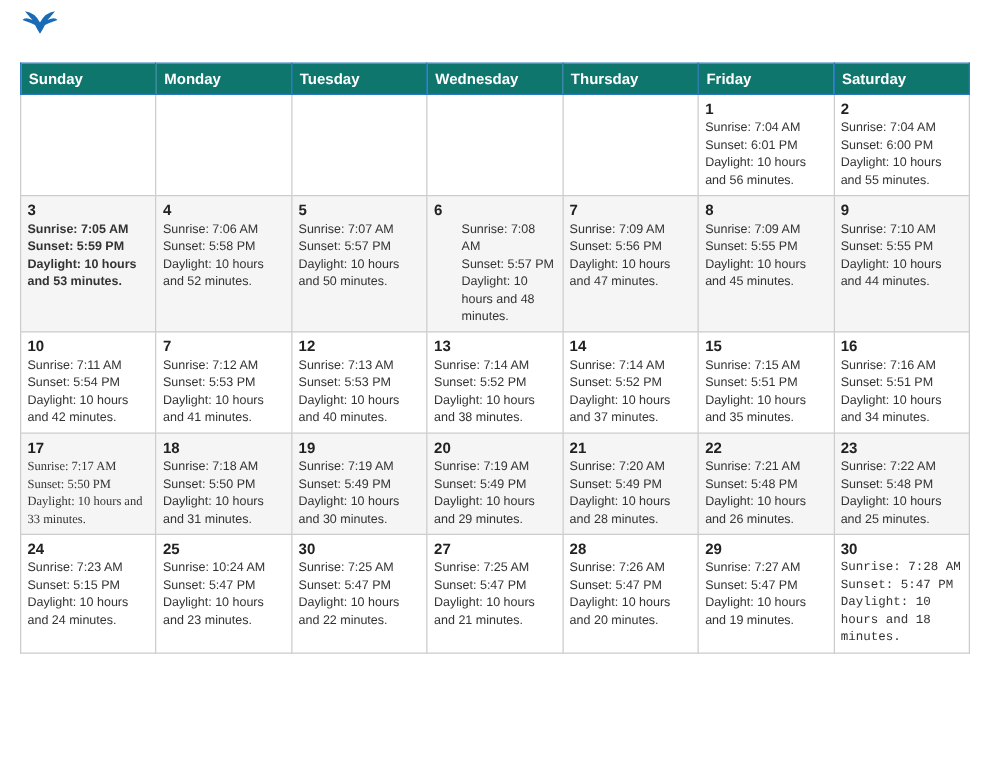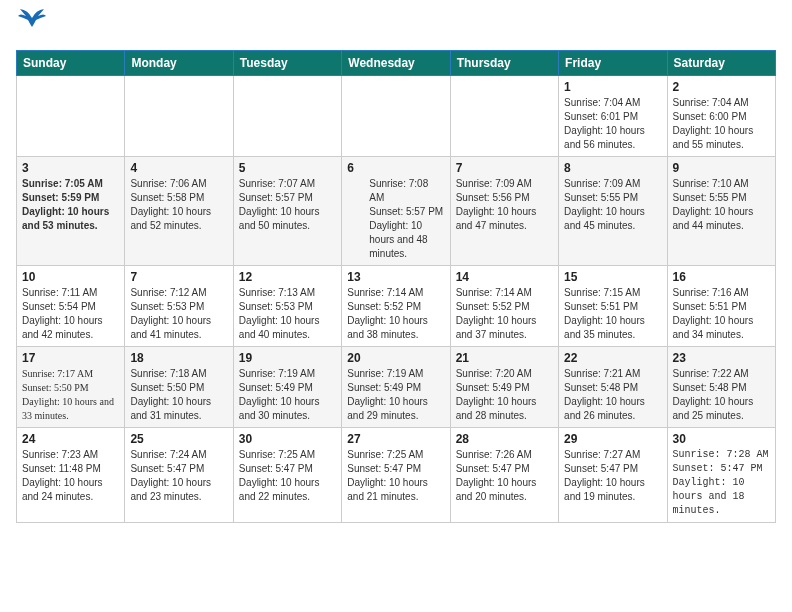--- a/index.html
+++ b/index.html
@@ -262,26 +262,26 @@
           <div class="day-num">23</div>
           <div class="day-info" style="white-space: pre-line;">Sunrise: 7:22 AM
 Sunset: 5:48 PM
 Daylight: 10 hours and 25 minutes.</div>
         </td>
       </tr>
       <tr>
         <td>
           <div class="day-num">24</div>
           <div class="day-info" style="white-space: pre-line;">Sunrise: 7:23 AM
-Sunset: 11:48 PM
+Sunset: 5:15 PM
 Daylight: 10 hours and 24 minutes.</div>
         </td>
         <td>
           <div class="day-num">25</div>
-          <div class="day-info" style="white-space: pre-line;">Sunrise: 7:24 AM
+          <div class="day-info" style="white-space: pre-line;">Sunrise: 10:24 AM
 Sunset: 5:47 PM
 Daylight: 10 hours and 23 minutes.</div>
         </td>
         <td>
           <div class="day-num">30</div>
           <div class="day-info" style="white-space: pre-line;">Sunrise: 7:25 AM
 Sunset: 5:47 PM
 Daylight: 10 hours and 22 minutes.</div>
         </td>
         <td>

